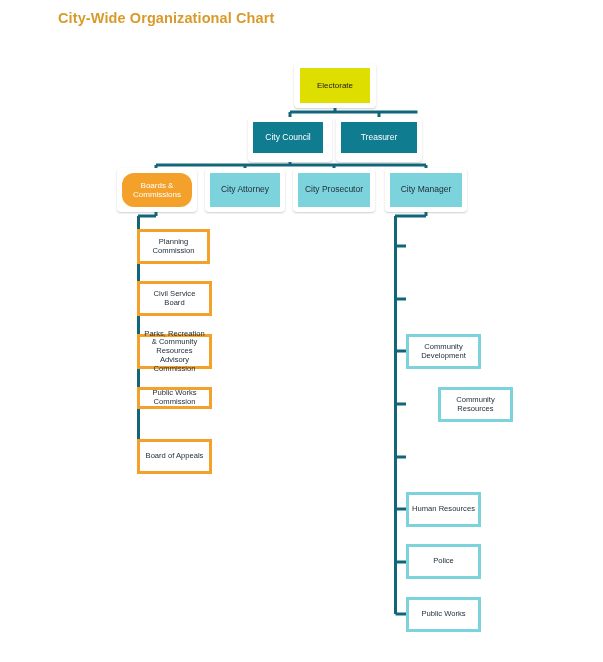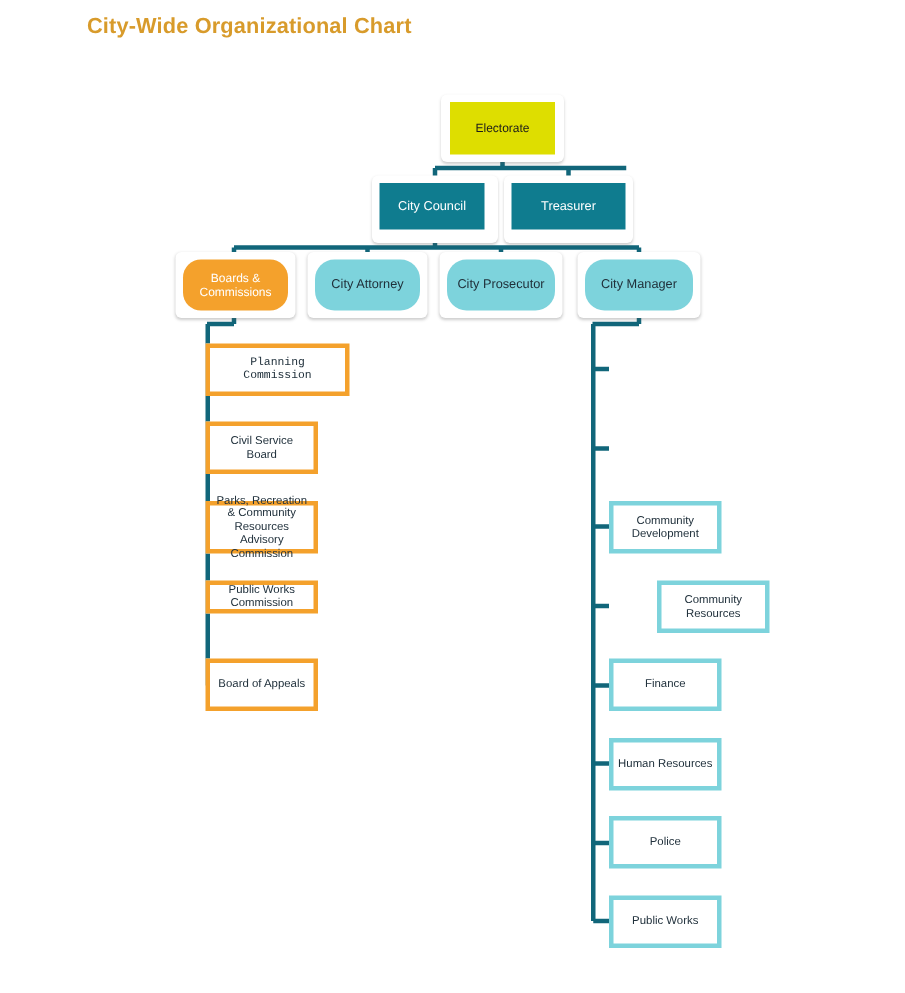--- a/index.html
+++ b/index.html
@@ -85,21 +85,20 @@
   .fill-orange {
     background: #F4A12C;
     color: #ffffff;
     font-size: 8px;
     border-radius: 12px;
   }
   .fill-lightteal {
     background: #7DD3DC;
     color: #20303a;
     font-size: 8.5px;
-    border-radius: 13px;
   }
 
   
   .out-orange {
     background: #ffffff;
     border: 3px solid #F4A12C;
     color: #21313c;
     font-size: 7.6px;
   }
   .out-lightteal {
@@ -186,21 +185,21 @@
   <div class="card" style="left:293px; top:168px; width:82px; height:44px;"></div>
   <div class="node fill-lightteal" style="left:298px; top:173px; width:72px; height:34px;">
     <span class="label">City Prosecutor</span>
   </div>
 
   <div class="card" style="left:385px; top:168px; width:82px; height:44px;"></div>
   <div class="node fill-lightteal" style="left:390px; top:173px; width:72px; height:34px;">
     <span class="label">City Manager</span>
   </div>
 
-  <div class="node out-orange" style="left:137px; top:229px; width:96px; height:35px;font-family:Liberation Mono, monospace;">
+  <div class="node out-orange" style="left:137px; top:229px; width:73px; height:35px;">
     <span class="label">Planning Commission</span>
   </div>
   <div class="node out-orange" style="left:137px; top:281px; width:75px; height:35px;">
     <span class="label">Civil Service Board</span>
   </div>
   <div class="node out-orange" style="left:137px; top:334px; width:75px; height:35px;">
     <span class="label">Parks, Recreation &amp; Community Resources Advisory Commission</span>
   </div>
   <div class="node out-orange" style="left:137px; top:387px; width:75px; height:22px;">
     <span class="label">Public Works Commission</span>
@@ -208,23 +207,20 @@
   <div class="node out-orange" style="left:137px; top:439px; width:75px; height:35px;">
     <span class="label">Board of Appeals</span>
   </div>
 
   <div class="node out-lightteal" style="left:406px; top:334px; width:75px; height:35px;">
     <span class="label">Community Development</span>
   </div>
   <div class="node out-lightteal" style="left:406px; top:387px; width:75px; height:35px;margin-left:32px;">
     <span class="label">Community Resources</span>
   </div>
-  <div class="node out-lightteal" style="left:406px; top:439px; width:75px; height:35px;">
-    <span class="label">Finance</span>
-  </div>
   <div class="node out-lightteal" style="left:406px; top:492px; width:75px; height:35px;">
     <span class="label">Human Resources</span>
   </div>
   <div class="node out-lightteal" style="left:406px; top:544px; width:75px; height:35px;">
     <span class="label">Police</span>
   </div>
   <div class="node out-lightteal" style="left:406px; top:597px; width:75px; height:35px;">
     <span class="label">Public Works</span>
   </div>
 

